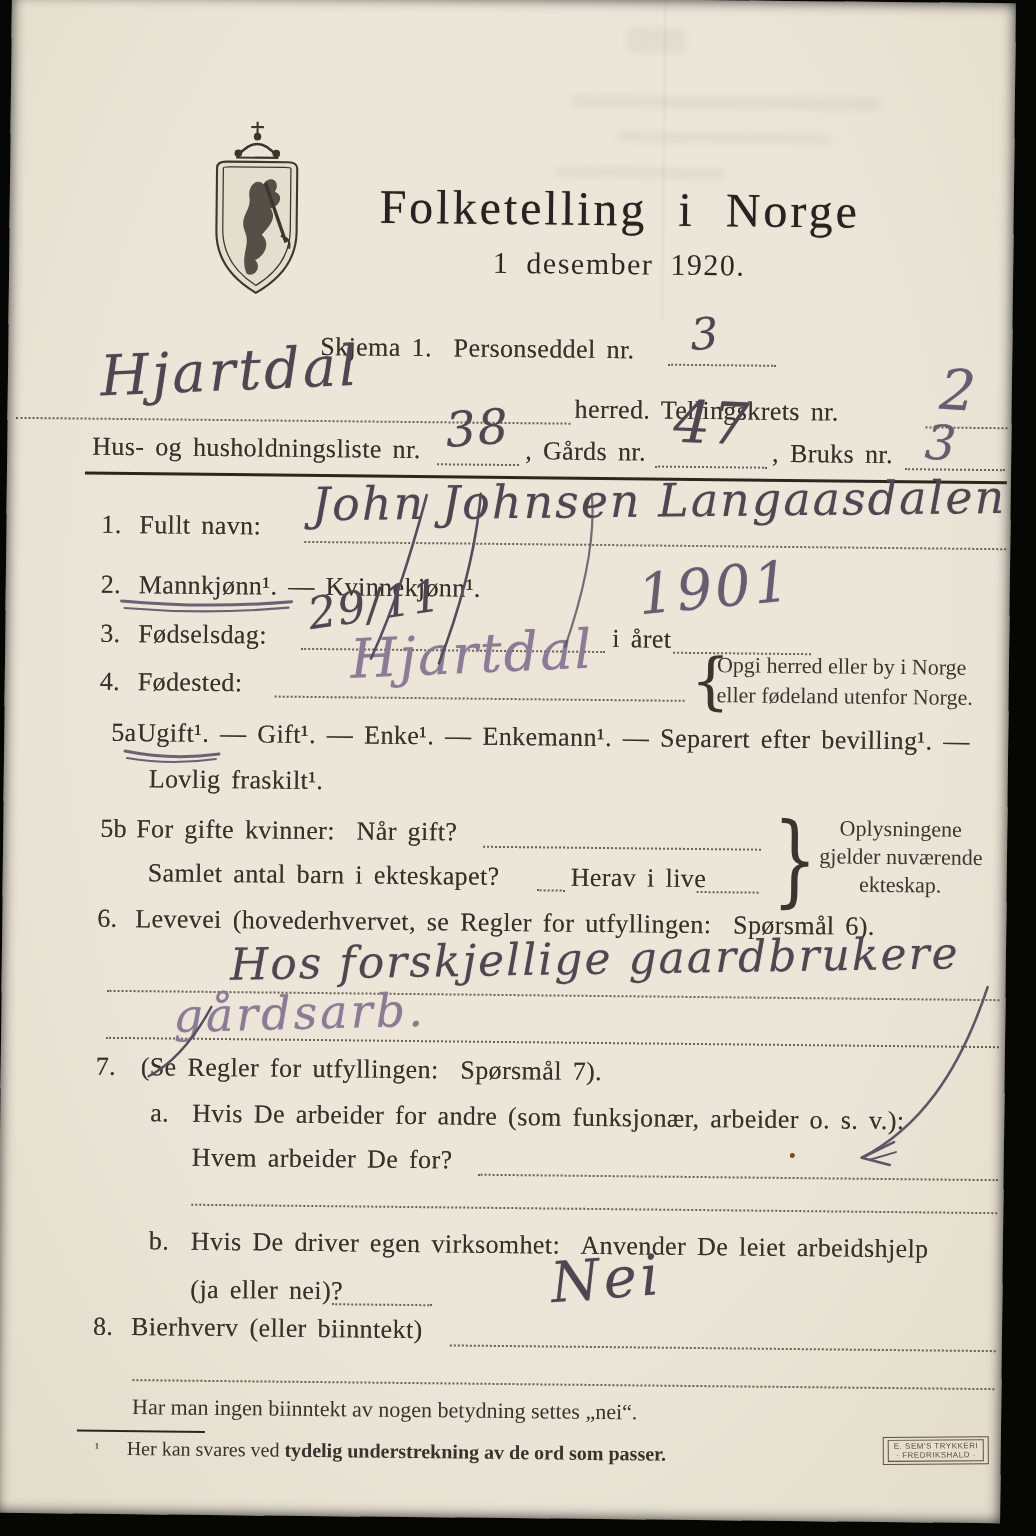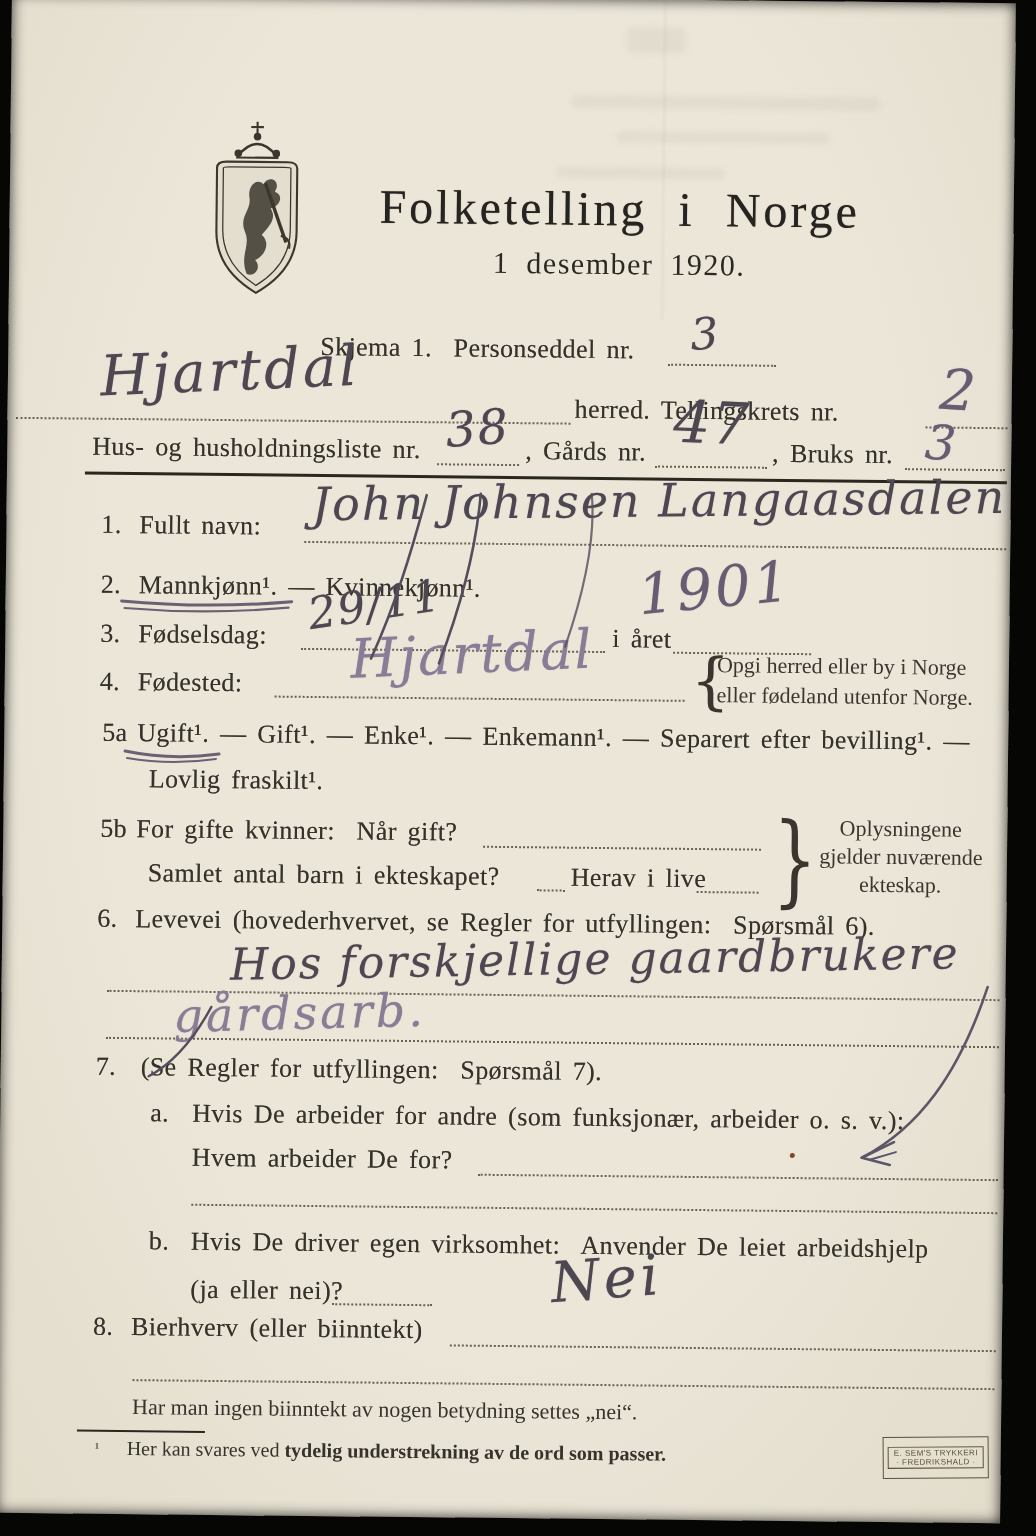--- a/index.html
+++ b/index.html
@@ -16,21 +16,21 @@
   .pr-sm{white-space:pre;font-size:22px;color:#3a362f;}
   .dots{height:0;border-bottom:2px dotted rgba(66,60,46,.78);}
   .rule{background:#2a271f;}
   .hw{font-family:"DejaVu Serif","Liberation Serif",serif;font-style:italic;display:inline-block;
       letter-spacing:1.5px;line-height:1;white-space:pre;text-shadow:0 0 1px rgba(70,60,80,.35);}
   .ink-dark{color:#4e4752;}
   .ink-mid{color:#675d72;}
   .ink-purple{color:#8a7c97;}
   .brace{font-family:"DejaVu Serif",serif;font-weight:200;color:#3a362f;}
   .ghost{position:absolute;background:#6a6354;opacity:.07;filter:blur(3px);border-radius:6px;}
-  .stamp{border:1.5px solid #5c5140;padding:9px 4px;background:rgba(230,223,206,.5);transform:rotate(-1deg);}
+  .stamp{border:1.5px solid #5c5140;padding:2px 4px;background:rgba(230,223,206,.5);transform:rotate(-1deg);}
   .stamp-in{border:1px solid #5c5140;padding:1px 5px;text-align:center;}
   .stamp-t{font-size:8px;line-height:9px;color:#5c5140;letter-spacing:.5px;white-space:pre;font-family:"Liberation Sans",sans-serif;}
   svg{position:absolute;left:0;top:0;pointer-events:none;}
 </style>
 </head>
 <body>
 
 <div id="paper">
 
   <div class="ghost" style="left:560px;top:96px;width:310px;height:13px;"></div>
@@ -99,21 +99,21 @@
   <span class="abs hw ink-mid" style="left:632px;top:560px;font-size:56px;transform:rotate(-6deg);letter-spacing:3px;">1901</span>
 
   <span class="abs pr" style="left:95px;top:673px;">4.</span>
   <span class="abs pr" style="left:133px;top:673px;">Fødested:</span>
   <div class="abs dots" style="left:270px;top:700px;width:410px;"></div>
   <span class="abs hw ink-purple" style="left:345px;top:630px;font-size:54px;transform:rotate(-3deg);letter-spacing:2px;">Hjartdal</span>
   <span class="abs brace" style="left:686px;top:644px;font-size:62px;">{</span>
   <span class="abs pr-sm" style="left:712px;top:652px;">Opgi herred eller by i Norge</span>
   <span class="abs pr-sm" style="left:712px;top:682px;">eller fødeland utenfor Norge.</span>
 
-  <span class="abs pr" style="left:98px;top:724px;">5a</span>
+  <span class="abs pr" style="left:107px;top:724px;">5a</span>
   <span class="abs pr" style="left:133px;top:724px;">Ugift¹. — Gift¹. — Enke¹. — Enkemann¹. — Separert efter bevilling¹. —</span>
   <span class="abs pr" style="left:145px;top:770px;">Lovlig fraskilt¹.</span>
 
   <span class="abs pr" style="left:97px;top:820px;">5b</span>
   <span class="abs pr" style="left:133px;top:820px;">For gifte kvinner:  Når gift?</span>
   <div class="abs dots" style="left:480px;top:848px;width:278px;"></div>
   <span class="abs brace" style="left:760px;top:800px;font-size:100px;transform:scaleX(.7);">}</span>
   <span class="abs pr-sm" style="left:800px;top:814px;width:195px;text-align:center;">Oplysningene</span>
   <span class="abs pr-sm" style="left:793px;top:842px;width:210px;text-align:center;">gjelder nuværende</span>
   <span class="abs pr-sm" style="left:800px;top:870px;width:195px;text-align:center;">ekteskap.</span>

